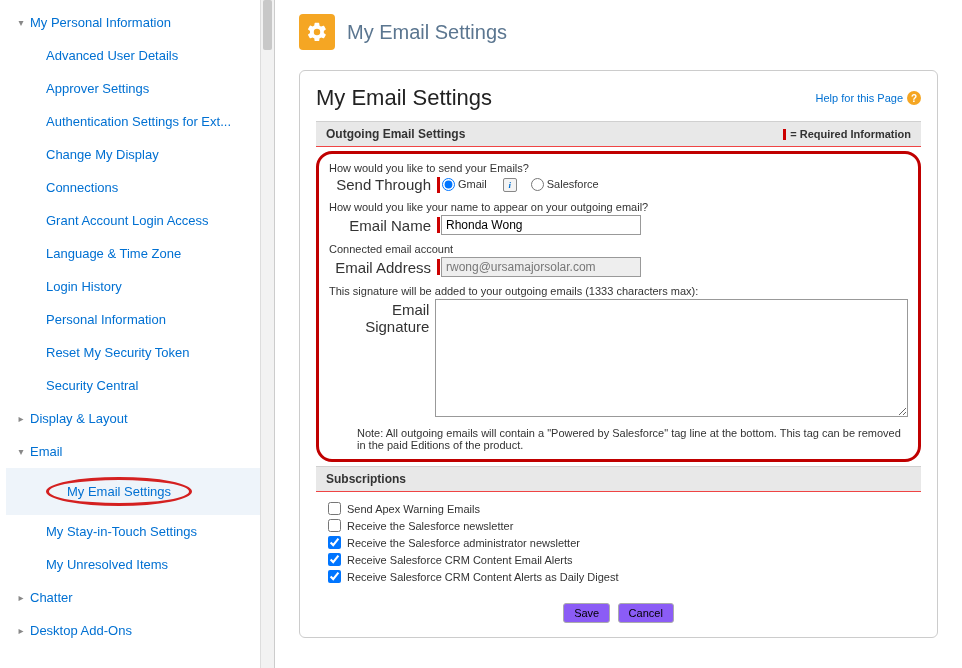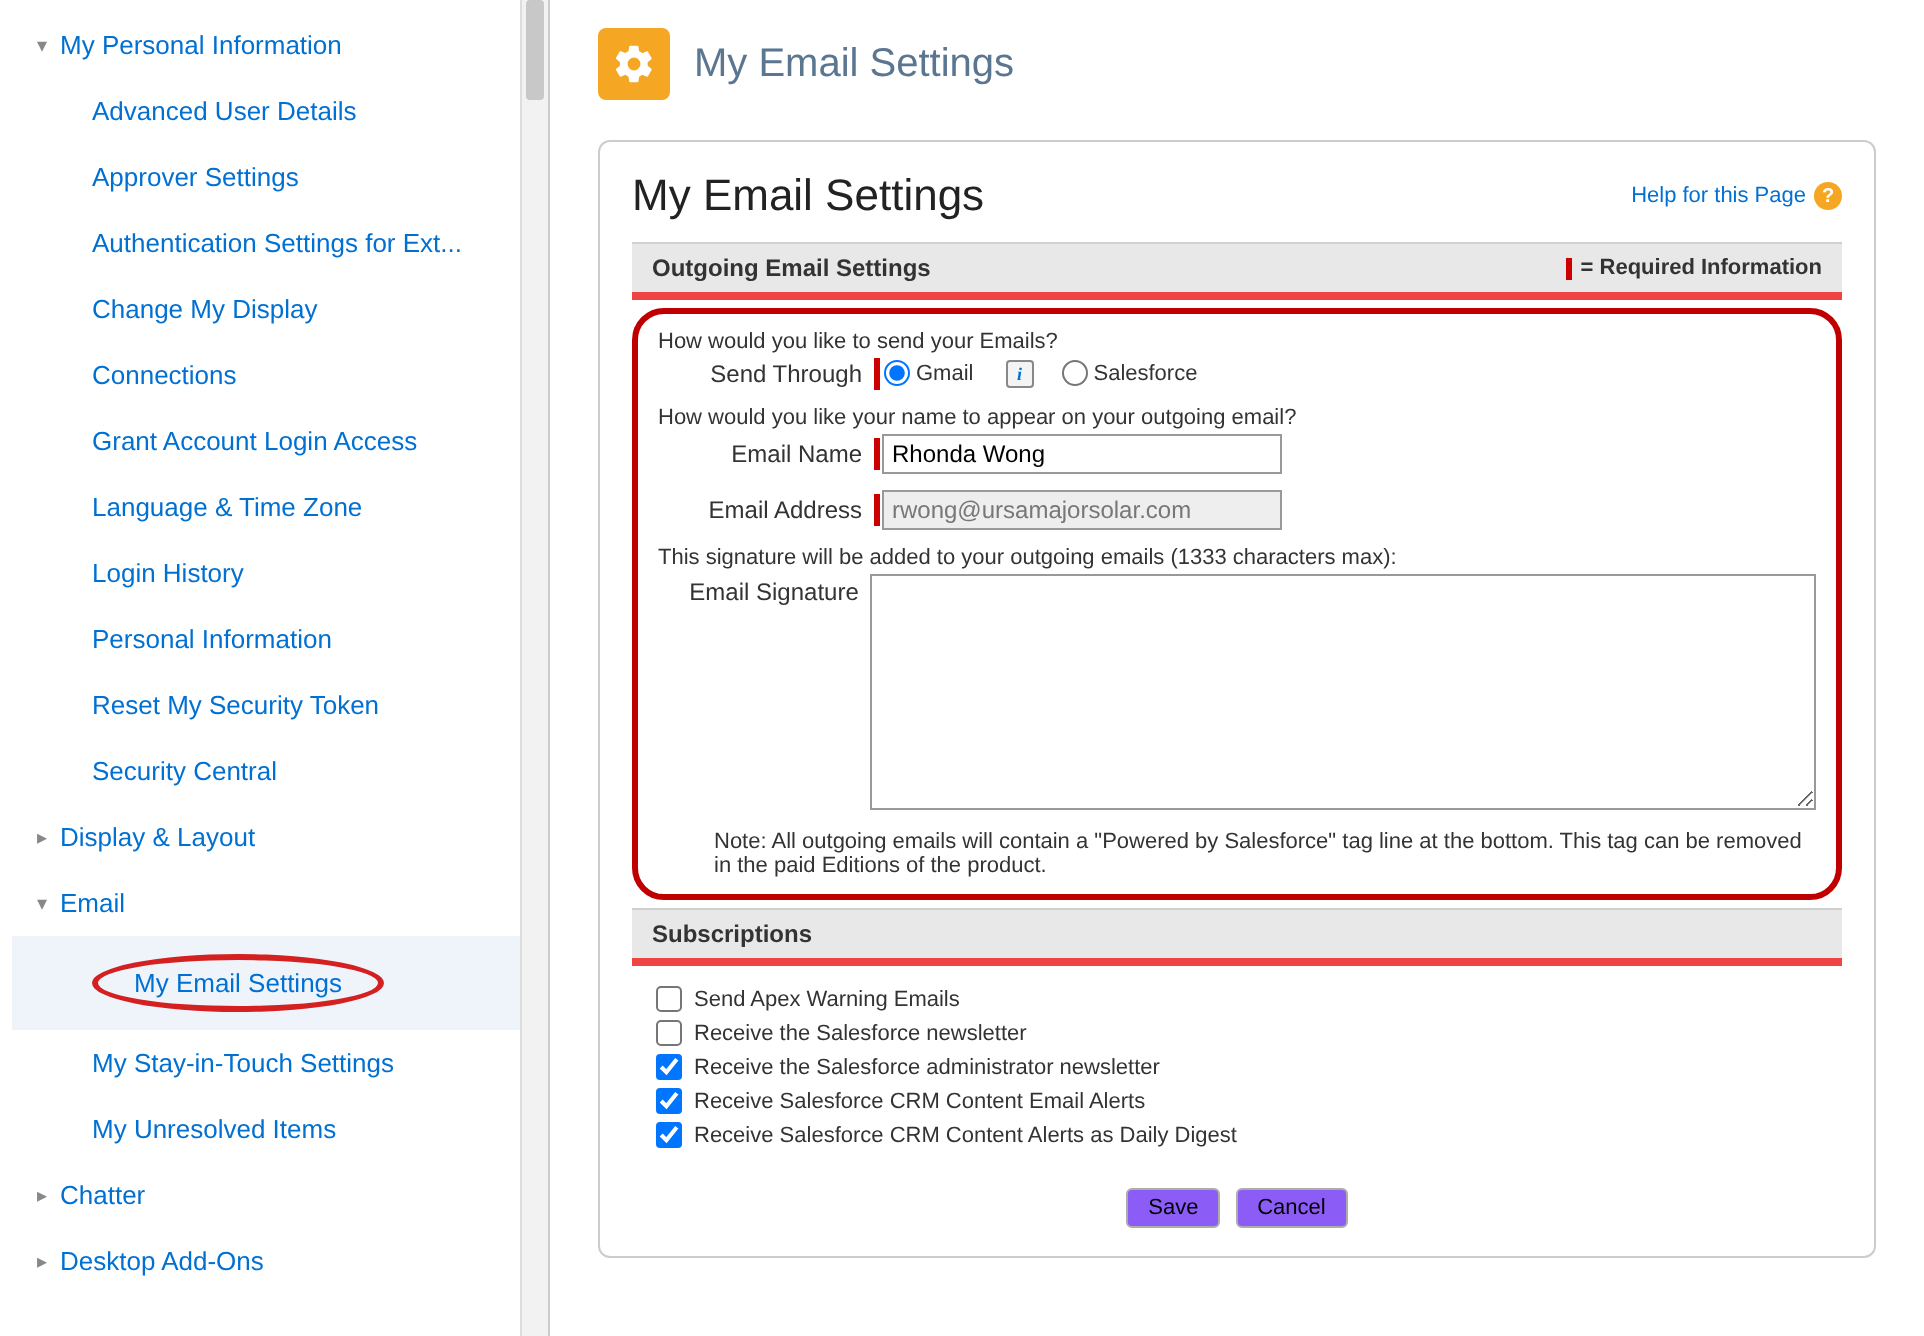--- a/index.html
+++ b/index.html
@@ -19,28 +19,28 @@
 .main { flex: 1; padding: 14px 24px; overflow-y: auto; background: #fff; }
 .page-header { display: flex; align-items: center; margin-bottom: 20px; }
 .gear-badge { width: 36px; height: 36px; background: #f5a623; border-radius: 4px; display: flex; align-items: center; justify-content: center; margin-right: 12px; }
 .gear-badge svg { fill: #fff; }
 .page-title-main { font-size: 20px; color: #5b7690; font-weight: 400; }
 .content-card { border: 1px solid #ccc; border-radius: 6px; padding: 14px 16px 12px; }
 .card-header { display: flex; justify-content: space-between; align-items: center; margin-bottom: 10px; }
 .card-title { font-size: 22px; font-weight: 400; color: #222; }
 .help-link { font-size: 11px; color: #0070d2; cursor: pointer; display: flex; align-items: center; }
 .help-icon { width: 14px; height: 14px; background: #f5a623; border-radius: 50%; color: #fff; display: inline-flex; align-items: center; justify-content: center; font-size: 10px; font-weight: bold; margin-left: 4px; }
-.section-header { background: #e8e8e8; border-top: 1px solid #d0d0d0; border-bottom: 4px solid #ef4444; padding: 5px 10px; font-weight: bold; font-size: 12px; display: flex; justify-content: space-between; align-items: center; }
+.section-header { background: #e8e8e8; border-top: 1px solid #d0d0d0; border-bottom: 1px solid #ef4444; padding: 5px 10px; font-weight: bold; font-size: 12px; display: flex; justify-content: space-between; align-items: center; }
 .req-info { font-weight: bold; font-size: 11px; display: flex; align-items: center; }
 .req-bar { display: inline-block; width: 3px; height: 11px; background: #c00; margin-right: 4px; }
 .form-body { border: 3px solid #c00000; border-radius: 16px; padding: 8px 10px 6px; margin: 4px 0; }
 .form-row { margin-bottom: 8px; }
 .form-q { font-size: 11px; color: #333; margin-bottom: 2px; }
 .form-line { display: flex; align-items: center; }
-.form-label { width: 108px; text-align: right; font-size: 12px; color: #333; padding-right: 6px; }
+.form-label { width: 108px; text-align: right; font-size: 15px; color: #333; padding-right: 6px; }
 .req-mark { display: inline-block; width: 3px; height: 16px; background: #c00; vertical-align: middle; margin-right: 1px; }
 .radio-group { display: flex; align-items: flex-start; gap: 4px; font-size: 11px; padding-left: 1px; }
 .radio-group label { display: flex; align-items: center; gap: 3px; margin-right: 10px; }
 .info-badge { display: inline-flex; width: 14px; height: 14px; border: 1px solid #888; border-radius: 2px; align-items: center; justify-content: center; font-size: 9px; font-family: serif; color: #0070d2; background: #f4f4f4; margin-left: 2px; font-weight: bold; font-style: italic; }
 input[type=text] { border: 1px solid #999; padding: 2px 4px; font-size: 12px; height: 20px; }
 input[type=text]:disabled { background: #eee; color: #777; }
 textarea { border: 1px solid #999; font-size: 12px; padding: 2px 4px; resize: both; }
 .note-text { font-size: 11px; color: #333; padding: 2px 0; margin-left: 28px; }
 .sub-body { padding: 8px 12px; }
 .check-row { display: flex; align-items: center; font-size: 11px; padding: 2px 0; }
@@ -148,20 +148,21 @@
         <div class="form-row">
           <div class="form-q">How would you like your name to appear on your outgoing email?</div>
           <div class="form-line">
             <div class="form-label">Email Name</div>
             <span class="req-mark"></span>
             <input type="text" style="width: 200px;" value="Rhonda Wong">
           </div>
         </div>
 
         <div class="form-row">
+          <div class="form-q">Connected email account</div>
           <div class="form-line">
             <div class="form-label">Email Address</div>
             <span class="req-mark"></span>
             <input type="text" disabled="" style="width: 200px;" value="rwong@ursamajorsolar.com">
           </div>
         </div>
 
         <div class="form-row">
           <div class="form-q">This signature will be added to your outgoing emails (1333 characters max):</div>
           <div class="form-line" style="align-items:flex-start">

